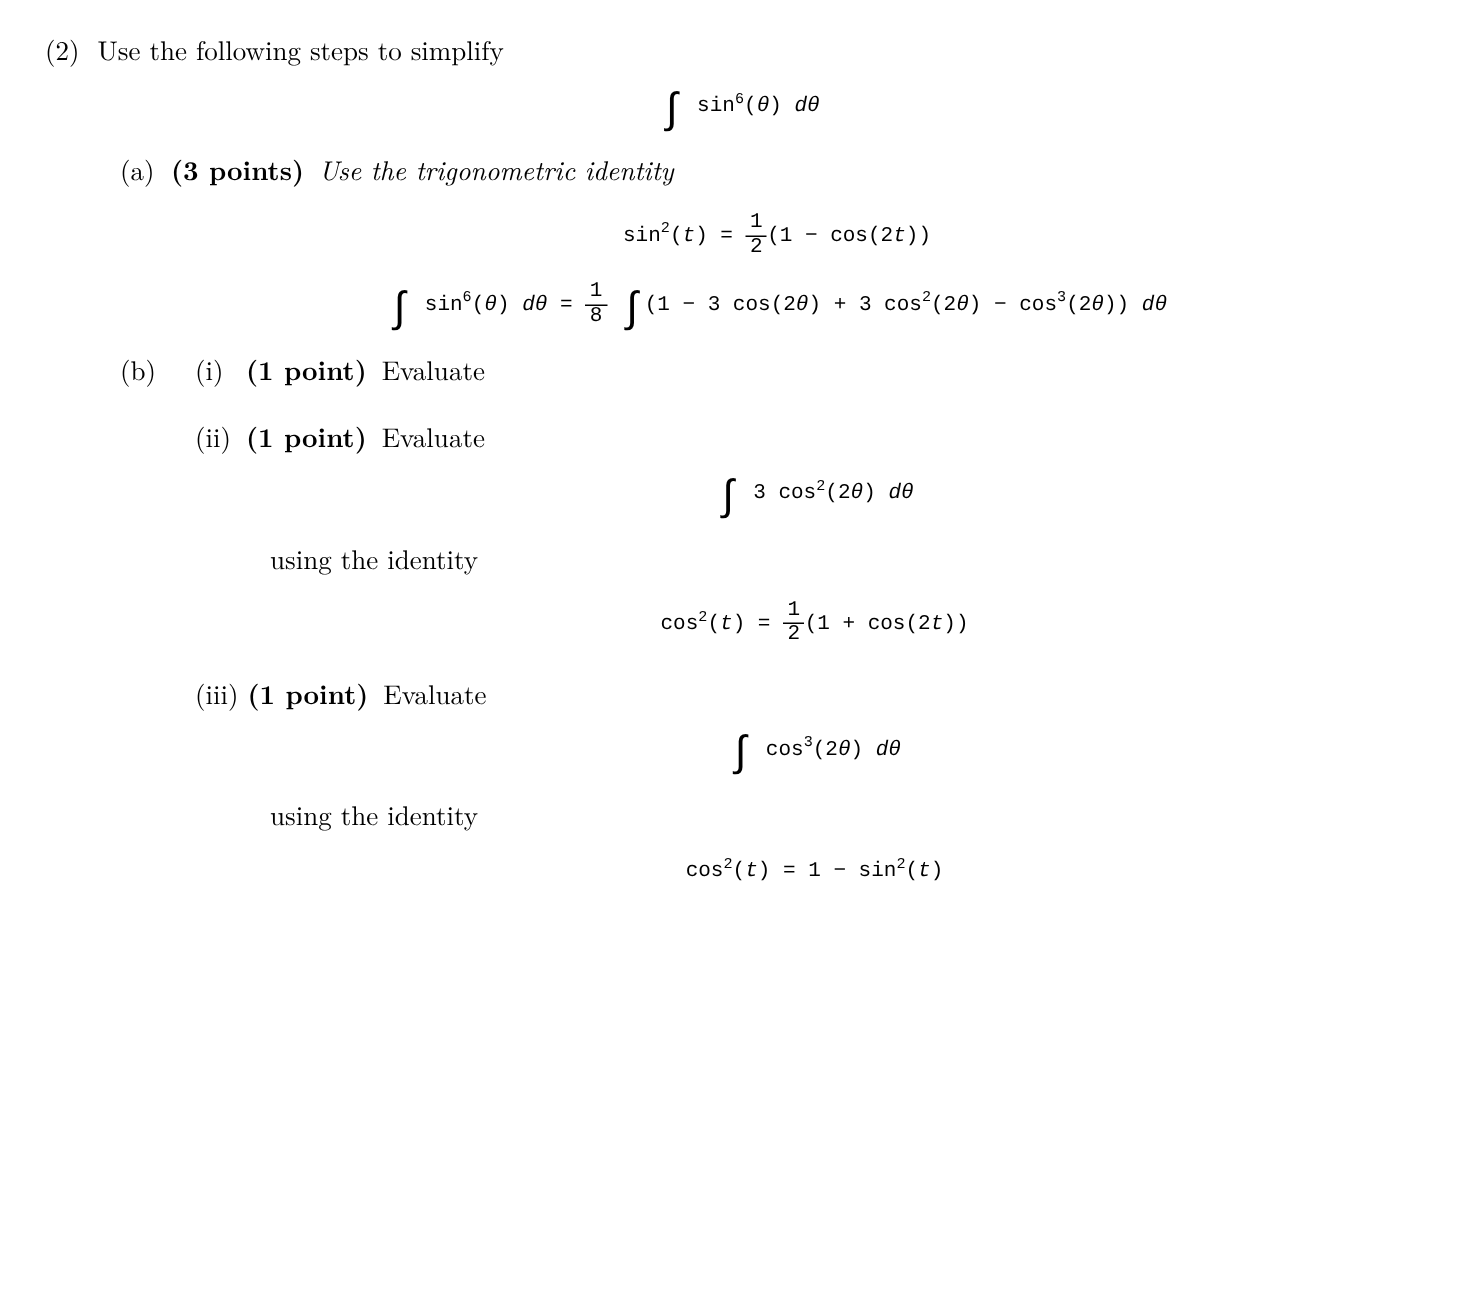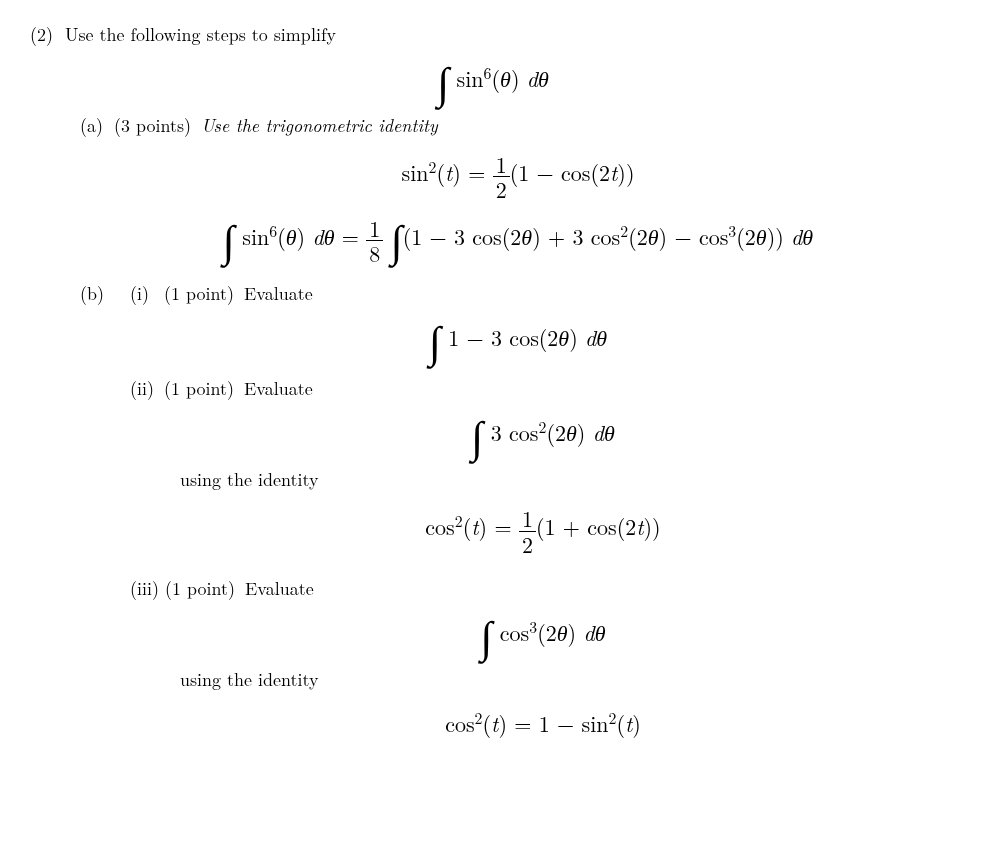--- a/index.html
+++ b/index.html
@@ -31,21 +31,22 @@
       margin-left: 50px;
       margin-top: 18px;
     }
     .subsubpart-label {
       display: inline-block;
       min-width: 28px;
     }
     .math-display {
       text-align: center;
       margin: 14px 0;
-      font-size: 22px;
+      font-size: 14px;
+      font-family: Liberation Mono, monospace;
     }
     .sup {
       font-size: 0.72em;
       vertical-align: super;
       line-height: 0;
     }
     .int {
       font-size: 2em;
       vertical-align: -0.25em;
       display: inline-block;
@@ -68,21 +69,21 @@
     }
     .indent-text {
       margin-left: 50px;
       margin-top: 8px;
     }
     .indent-text2 {
       margin-left: 50px;
       margin-top: 8px;
     }
     .points {
-      font-weight: normal;
+      font-weight: bold;
     }
     .italic {
       font-style: italic;
     }
   </style>
 </head>
 <body>
 
 <div>
   <span class="problem-num">(2)</span>
@@ -114,23 +115,20 @@
   
   <div class="subpart">
     <span class="subpart-label">(b)</span>
 
     
     <span style="display:inline-block; margin-left:16px;">
       <span class="subsubpart-label">(i)</span>
       <span class="points">(1 point)</span>
       <span style="margin-left:4px;">Evaluate</span>
     </span>
-    <div class="math-display">
-      <span class="int">∫</span> 1 − 3 cos(2<span class="italic">θ</span>) <span class="italic">dθ</span>
-    </div>
 
     
     <div class="subsubpart">
       <span class="subsubpart-label">(ii)</span>
       <span class="points">(1 point)</span>
       <span style="margin-left:4px;">Evaluate</span>
       <div class="math-display">
         <span class="int">∫</span> 3 cos<span class="sup">2</span>(2<span class="italic">θ</span>) <span class="italic">dθ</span>
       </div>
       <div class="indent-text2">using the identity</div>

